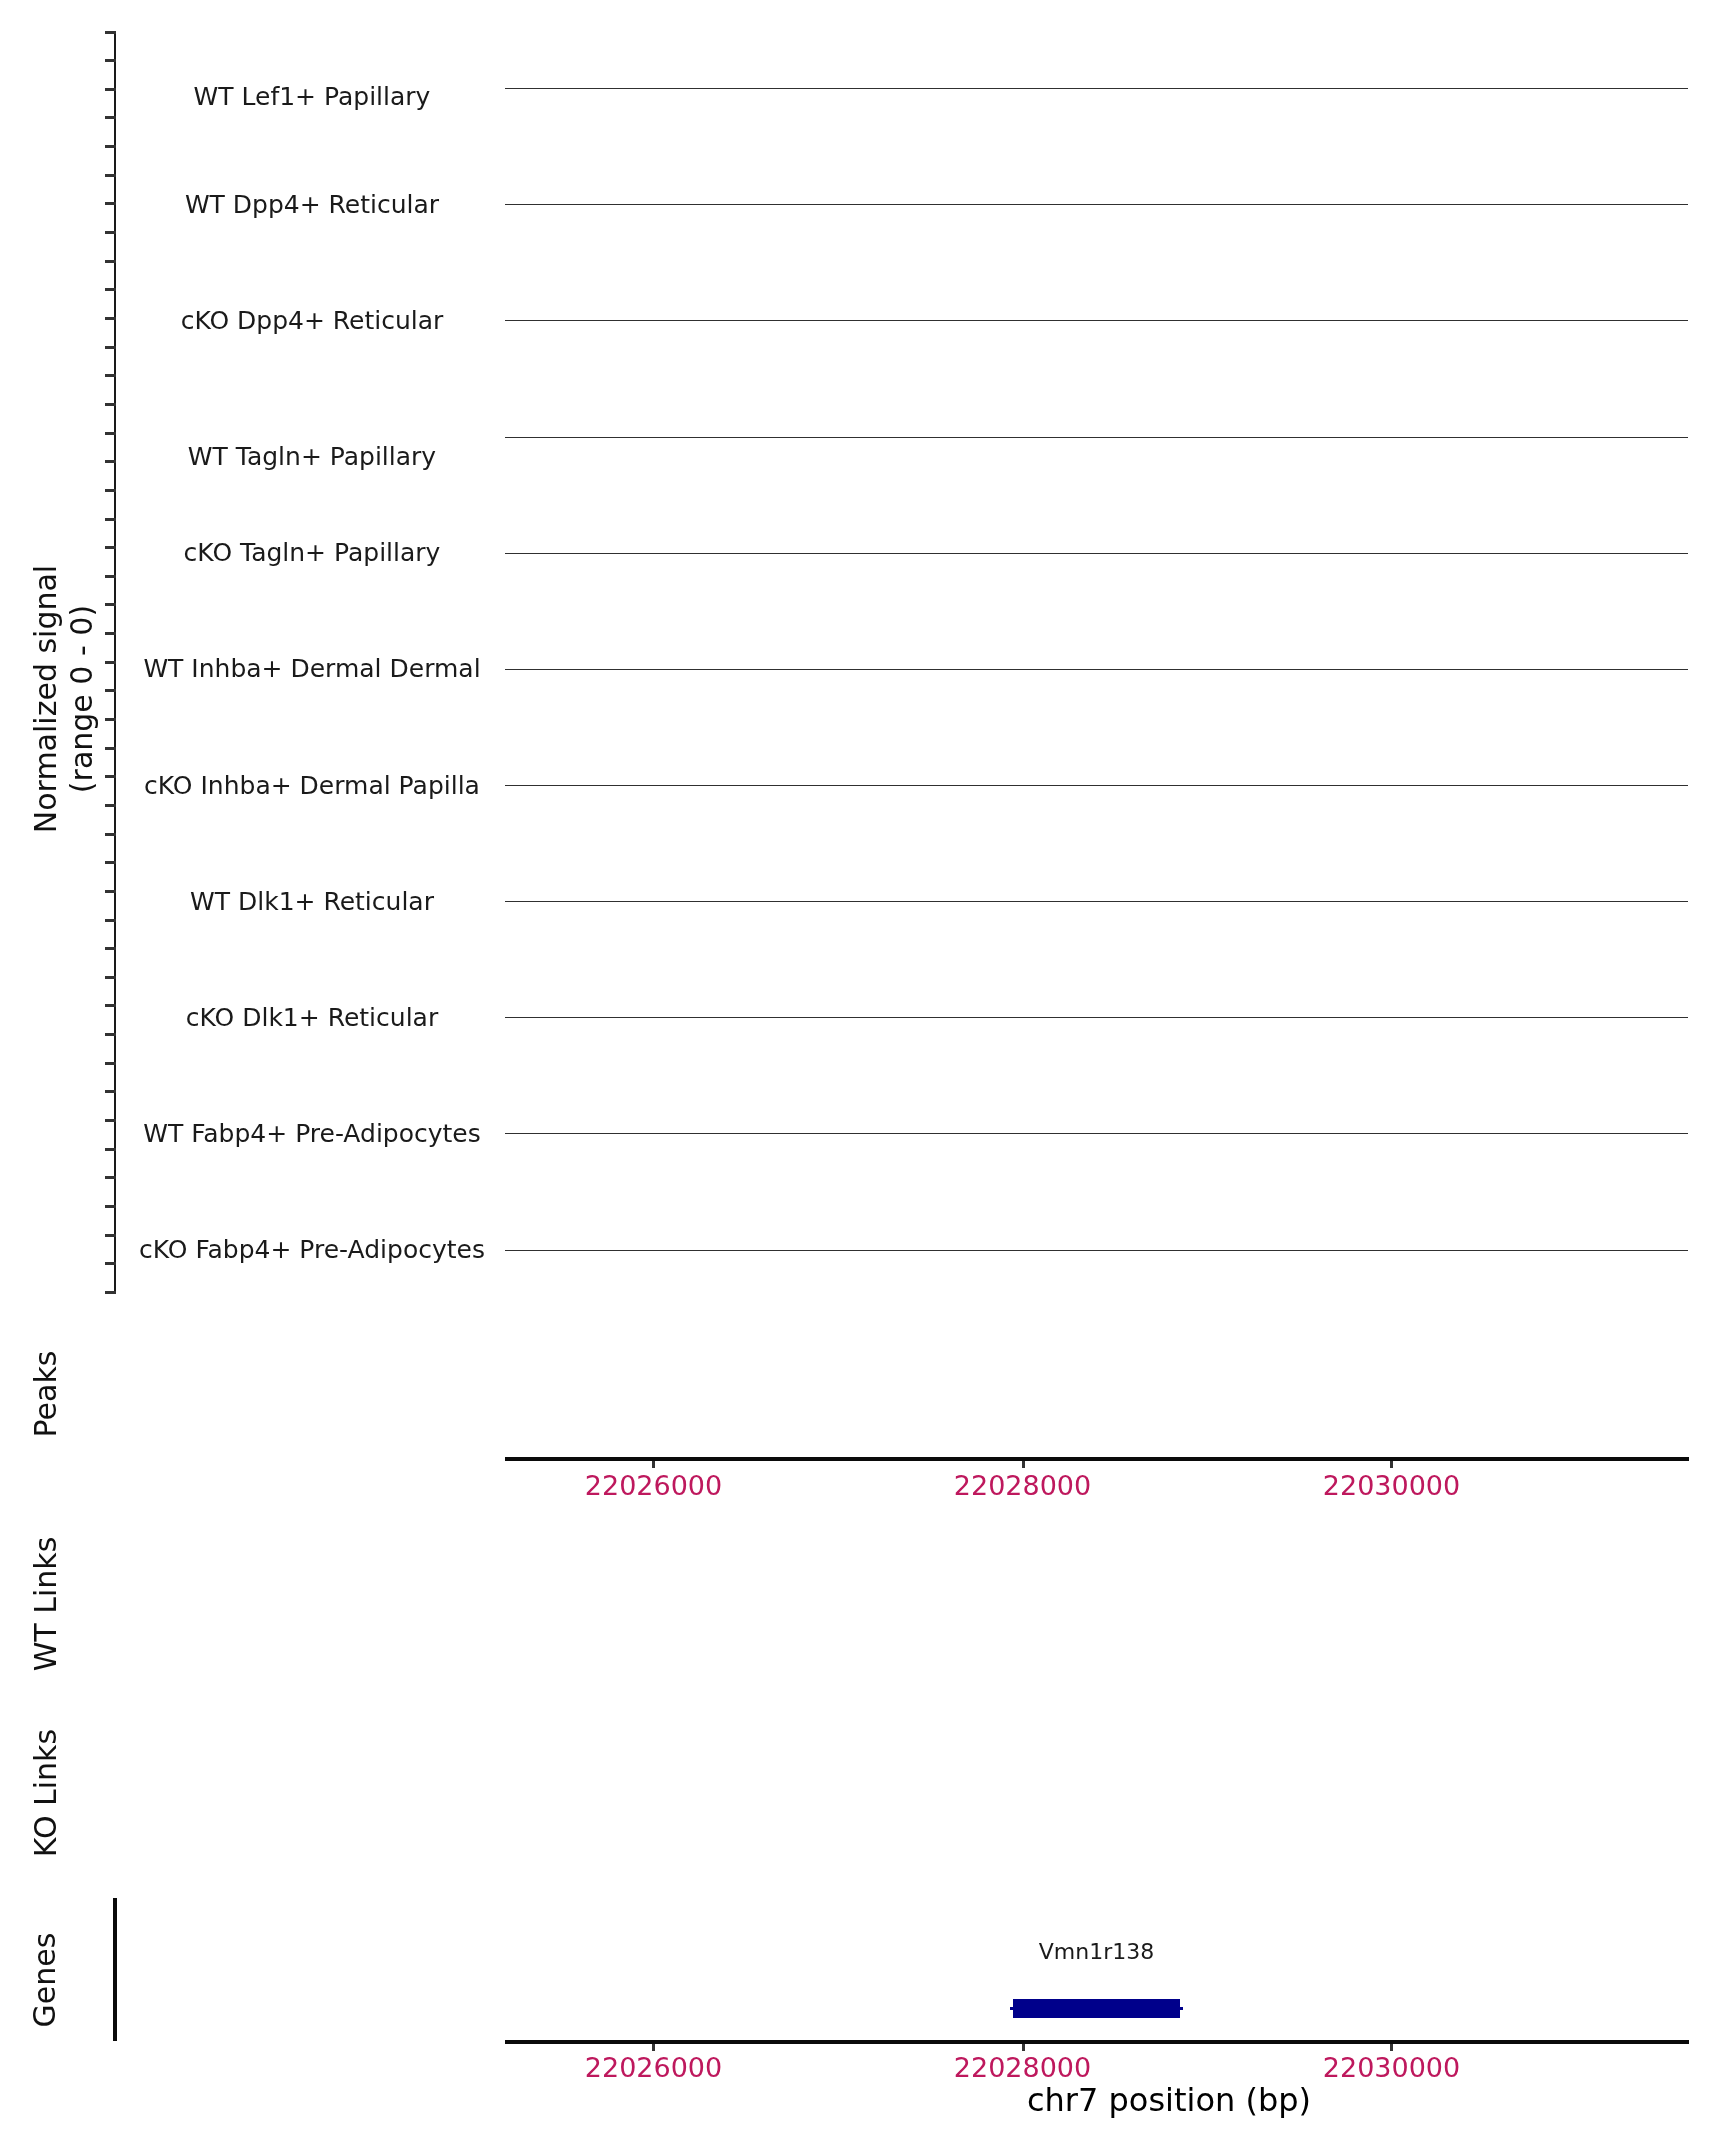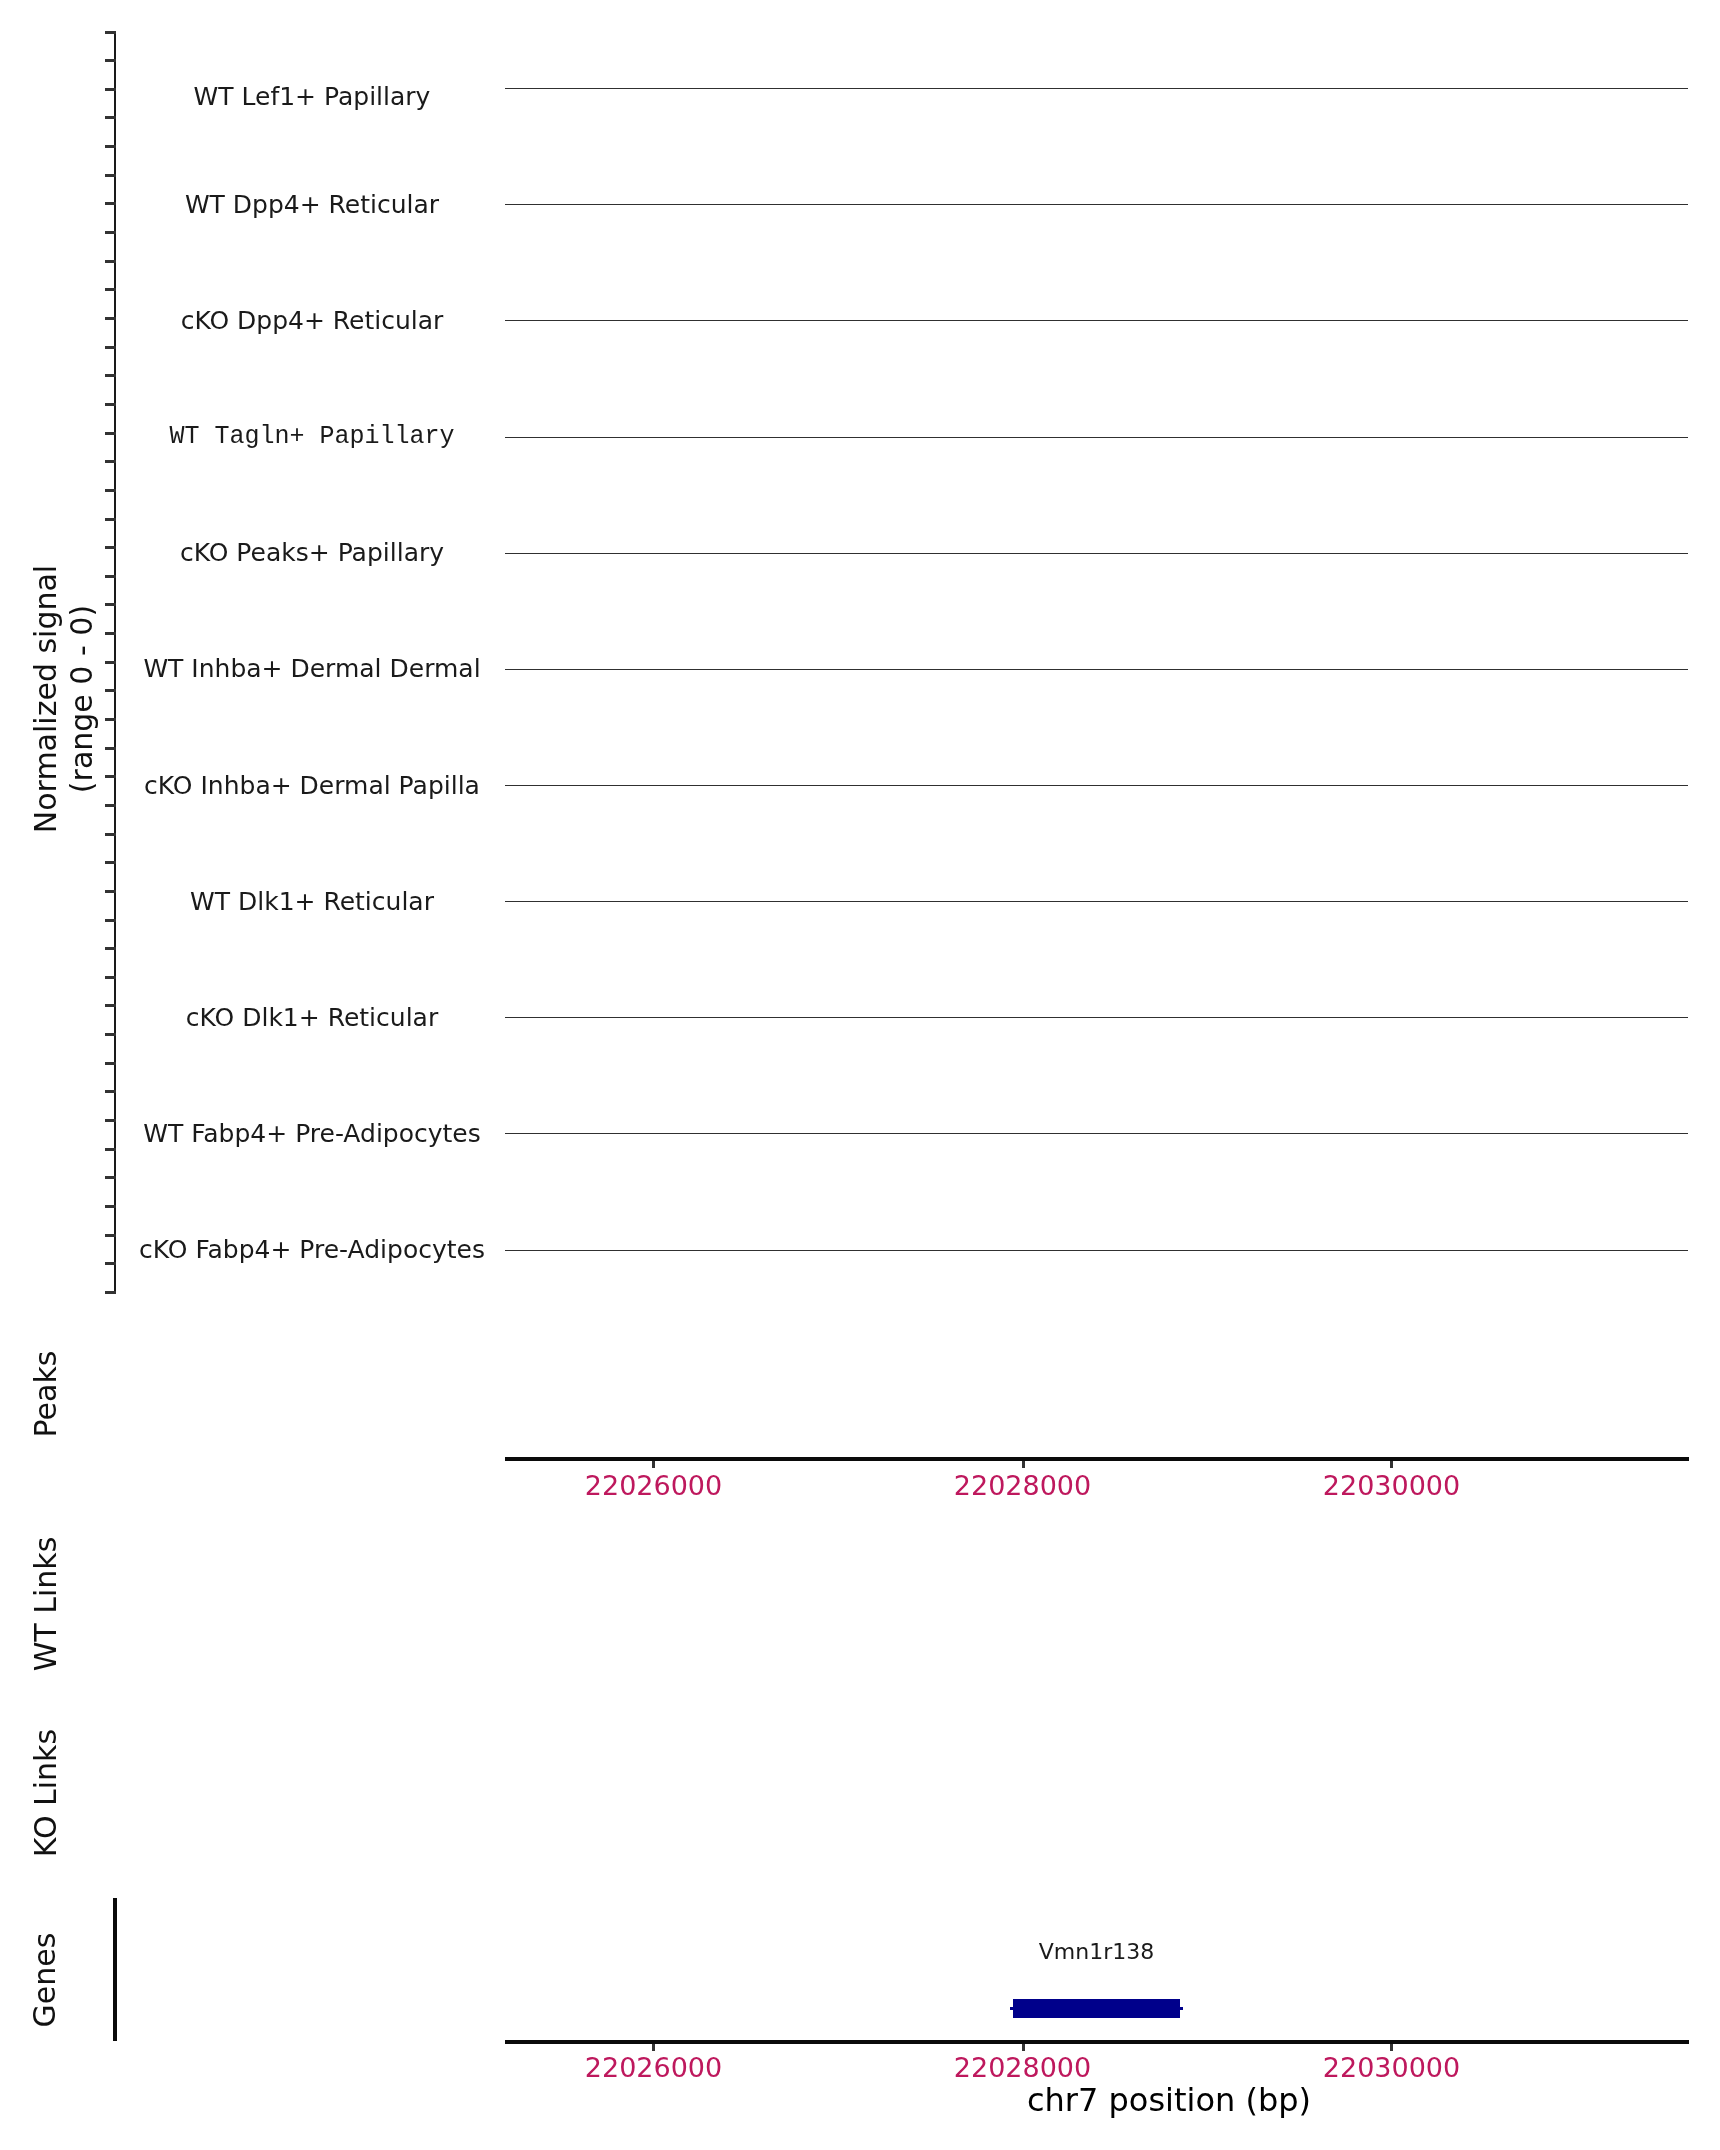--- a/index.html
+++ b/index.html
@@ -112,24 +112,24 @@
   <div>
     <div class="track-label" style="top:80px;">WT Lef1+ Papillary</div>
     <div class="track-line" style="top:88px;"></div>
 
     <div class="track-label" style="top:188px;">WT Dpp4+ Reticular</div>
     <div class="track-line" style="top:204px;"></div>
 
     <div class="track-label" style="top:304px;">cKO Dpp4+ Reticular</div>
     <div class="track-line" style="top:320px;"></div>
 
-    <div class="track-label" style="top:420px;font-family:Liberation Mono, monospace;">WT Tagln+ Papillary</div>
+    <div class="track-label" style="top:440px;">WT Tagln+ Papillary</div>
     <div class="track-line" style="top:437px;"></div>
 
-    <div class="track-label" style="top:536px;">cKO Peaks+ Papillary</div>
+    <div class="track-label" style="top:536px;">cKO Tagln+ Papillary</div>
     <div class="track-line" style="top:553px;"></div>
 
     <div class="track-label" style="top:652px;">WT Inhba+ Dermal Dermal</div>
     <div class="track-line" style="top:669px;"></div>
 
     <div class="track-label" style="top:769px;">cKO Inhba+ Dermal Papilla</div>
     <div class="track-line" style="top:785px;"></div>
 
     <div class="track-label" style="top:885px;">WT Dlk1+ Reticular</div>
     <div class="track-line" style="top:901px;"></div>

